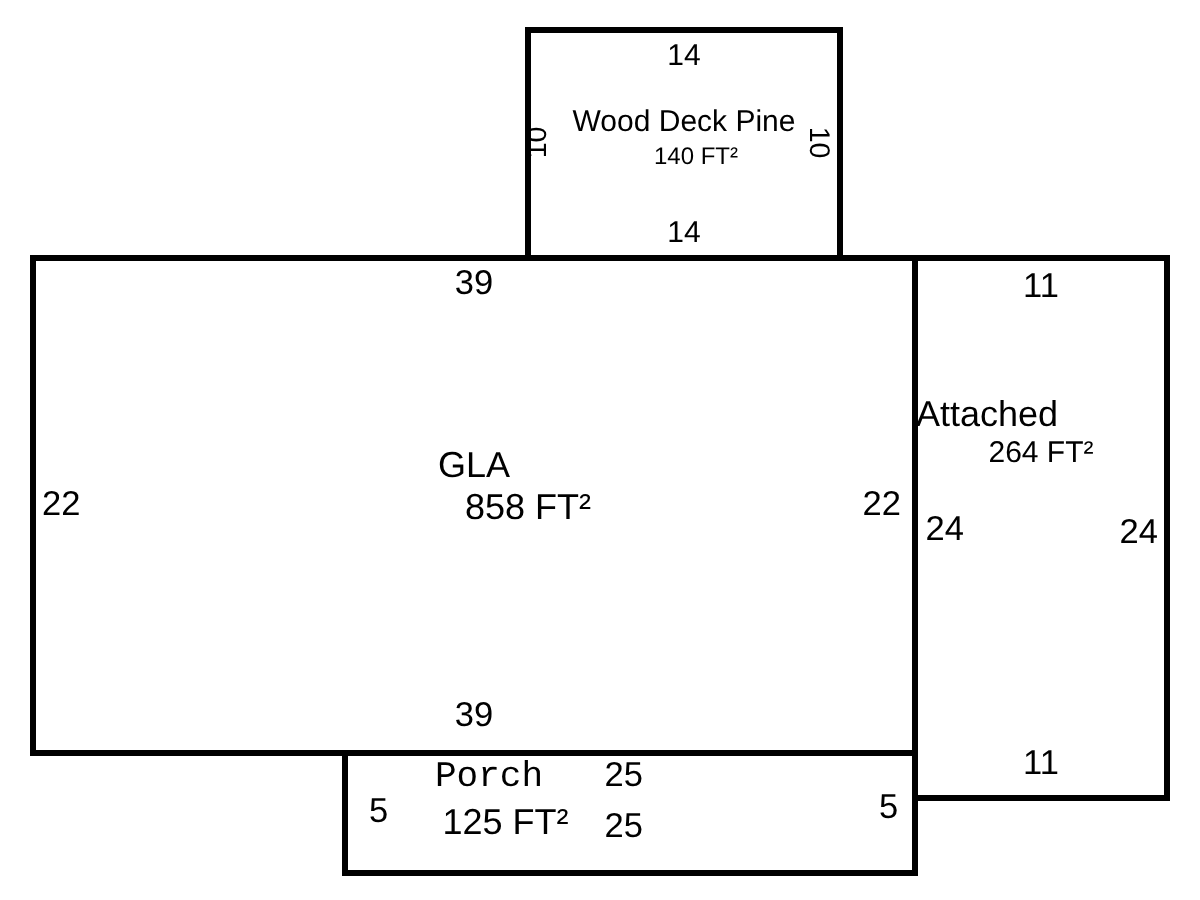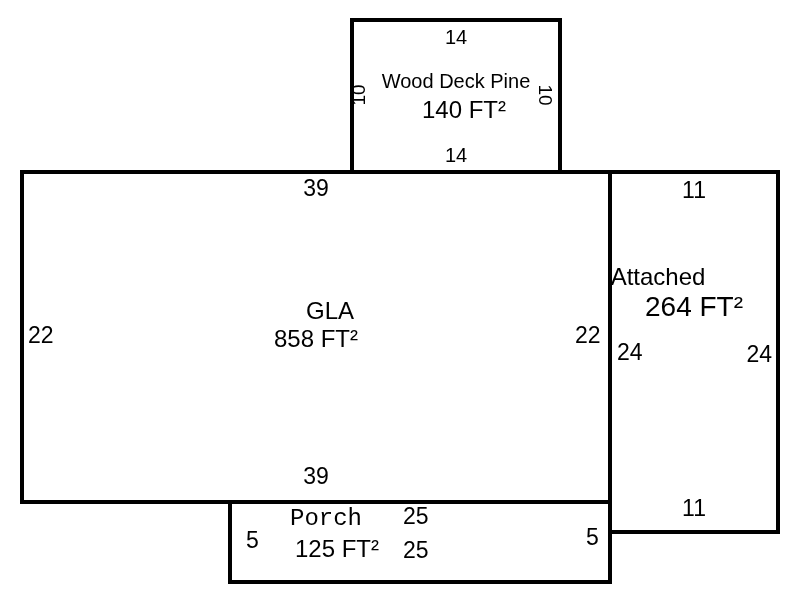--- a/index.html
+++ b/index.html
@@ -29,39 +29,39 @@
 
   .lbl {
     position: absolute;
     line-height: 1.15;
     white-space: nowrap;
   }
 
   
   .deck-dim-top    { left: 350px; top: 26px;  width: 212px; text-align: center; font-size: 20px; }
   .deck-name       { left: 350px; top: 70px;  width: 212px; text-align: center; font-size: 20px; }
-  .deck-area       { left: 350px; top: 96px;  width: 228px; text-align: center; font-size: 24px; }
+  .deck-area       { left: 350px; top: 96px;  width: 228px; text-align: center; font-size: 16px; }
   .deck-dim-left   { left: 346px; top: 82px;  width: 30px; height: 26px; text-align: center;
                      transform: rotate(-90deg); font-size: 19px; }
   .deck-dim-right  { left: 528px; top: 82px;  width: 30px; height: 26px; text-align: center;
                      transform: rotate(90deg); font-size: 19px; }
   .deck-dim-bottom { left: 350px; top: 144px; width: 212px; text-align: center; font-size: 20px; }
 
   
   .gla-dim-top    { left: 20px;  top: 175px; width: 592px; text-align: center; font-size: 23px; }
-  .gla-name       { left: 20px;  top: 297px; width: 592px; text-align: center; font-size: 24px; padding-left: 14px; }
-  .gla-area       { left: 20px;  top: 325px; width: 592px; text-align: center; font-size: 24px; }
+  .gla-name       { left: 20px;  top: 297px; width: 592px; text-align: center; font-size: 24px; }
+  .gla-area       { left: 20px;  top: 325px; width: 592px; text-align: center; font-size: 24px; padding-left: 36px; }
   .gla-dim-left   { left: 28px;  top: 322px; font-size: 23px; }
   .gla-dim-right  { left: 575px; top: 322px; font-size: 23px; }
   .gla-dim-bottom { left: 20px;  top: 463px; width: 592px; text-align: center; font-size: 23px; }
 
   
   .att-dim-top    { left: 608px; top: 177px; width: 172px; text-align: center; font-size: 23px; }
   .att-name       { left: 572px; top: 263px; width: 172px; text-align: center; font-size: 24px; }
-  .att-area       { left: 608px; top: 291px; width: 172px; text-align: center; font-size: 28px; }
+  .att-area       { left: 608px; top: 291px; width: 172px; text-align: center; font-size: 20px; }
   .att-dim-left   { left: 617px; top: 339px; font-size: 23px; }
   .att-dim-right  { left: 736px; top: 341px; width: 36px; text-align: right; font-size: 23px; }
   .att-dim-bottom { left: 608px; top: 495px; width: 172px; text-align: center; font-size: 23px; }
 
   
   .porch-name       { left: 290px; top: 505px; font-size: 24px; font-family: Liberation Mono, monospace; }
   .porch-dim-top    { left: 403px; top: 503px; font-size: 23px; }
   .porch-dim-left   { left: 246px; top: 527px; font-size: 23px; }
   .porch-area       { left: 283px; top: 535px; font-size: 24px; margin-left: 12px; }
   .porch-dim-bottom { left: 403px; top: 537px; font-size: 23px; }

